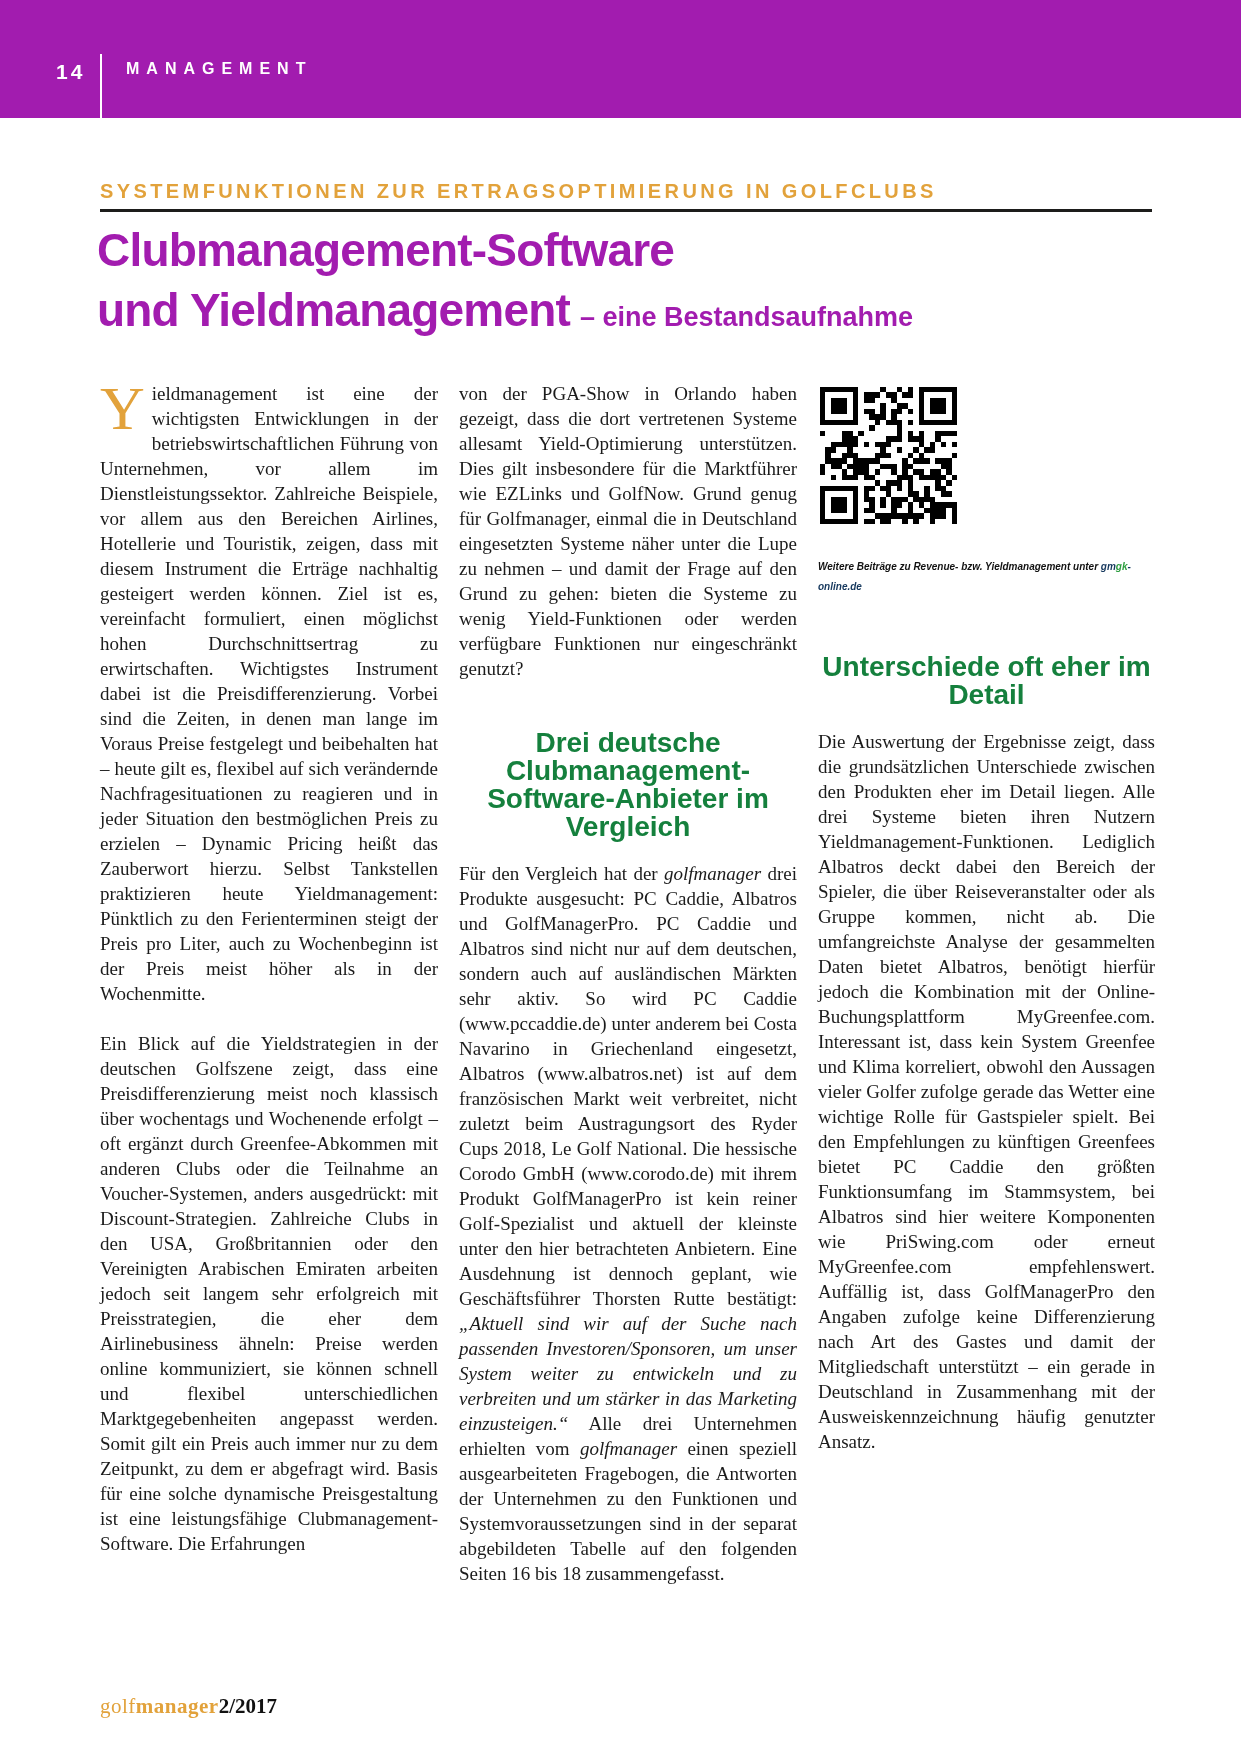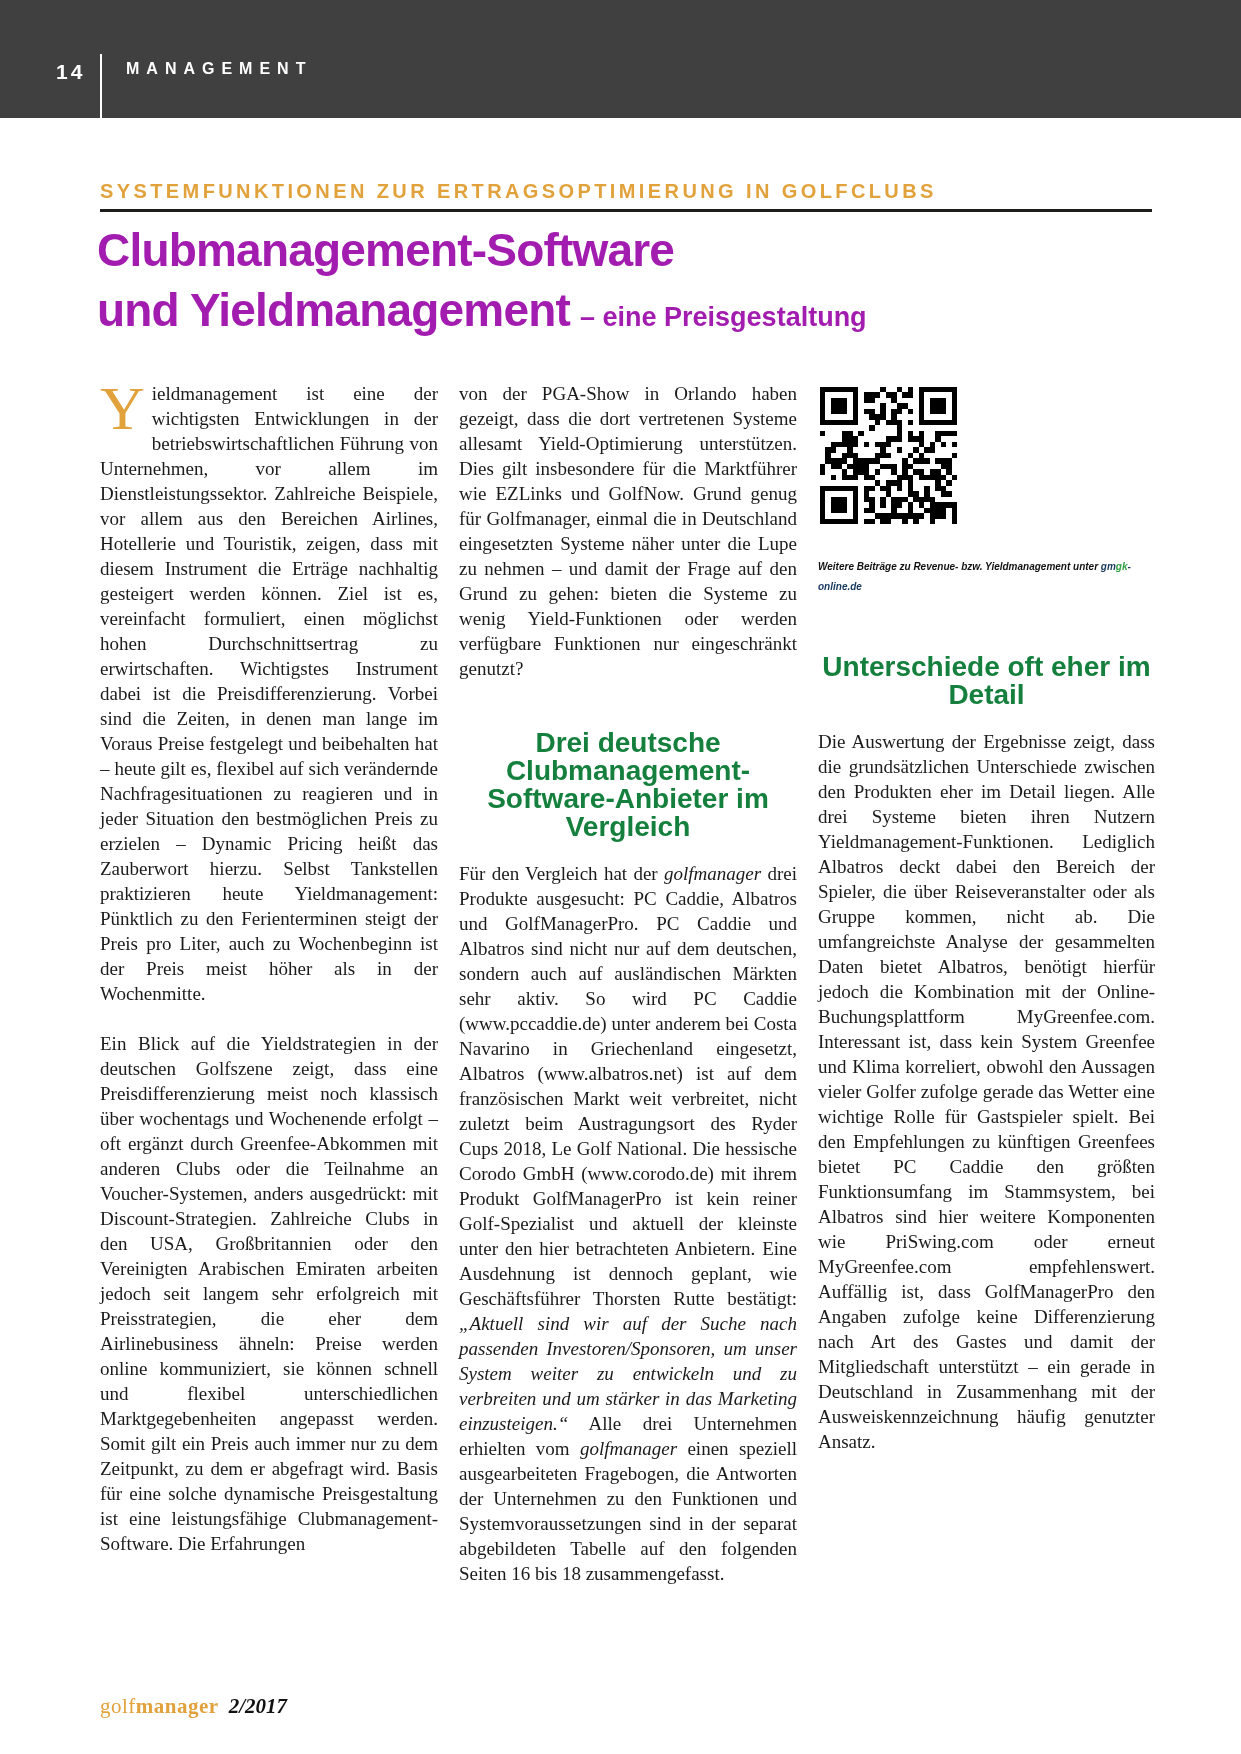--- a/index.html
+++ b/index.html
@@ -8,21 +8,21 @@
     position:relative;
     width:1241px;height:1754px;
     background:#ffffff;
     overflow:hidden;
     font-family:"Liberation Serif", serif;
     margin:0 auto;
   }
   
   .header-band{
     position:absolute;left:0;top:0;width:1241px;height:118px;
-    background:#404040;
+    background:#a21caf;
   }
   .page-number{
     position:absolute;left:56px;top:60px;
     font-family:"Liberation Sans", sans-serif;
     font-weight:bold;font-size:21px;color:#ffffff;letter-spacing:3px;
   }
   .header-divider{
     position:absolute;left:100px;top:54px;width:2px;height:64px;
     background:#ffffff;
   }
@@ -81,38 +81,38 @@
     text-align:left;
     margin:0 0 56px 0;
   }
   .qr-caption .link{cursor:pointer;}
   
   .footer{
     position:absolute;left:100px;top:1694px;
     font-size:21px;color:#111111;
   }
   .footer .mag{color:#E2A23B;letter-spacing:0.5px;}
-  .footer .issue{font-weight:bold;margin-left:10px;font-style:italic;}
+  .footer .issue{font-weight:bold;}
 </style>
 </head>
 <body>
 
 <div class="page">
 
   <div class="header-band">
     <div class="page-number">14</div>
     <div class="header-divider"></div>
     <div class="section-label">MANAGEMENT</div>
   </div>
 
   <div class="kicker">SYSTEMFUNKTIONEN ZUR ERTRAGSOPTIMIERUNG IN GOLFCLUBS</div>
   <div class="kicker-rule"></div>
   <div class="article-title">
     <div class="title-line">Clubmanagement-Software</div>
-    <div class="title-line"><span>und Yieldmanagement</span><span class="title-sub">– eine Preisgestaltung</span></div>
+    <div class="title-line"><span>und Yieldmanagement</span><span class="title-sub">– eine Bestandsaufnahme</span></div>
   </div>
 
   <div class="col" id="col1">
     <p><span class="dropcap">Y</span><span>ieldmanagement ist eine der wichtigsten Entwicklungen in der betriebswirtschaftlichen Führung von Unternehmen, vor allem im Dienstleistungssektor. Zahlreiche Beispiele, vor allem aus den Bereichen Airlines, Hotellerie und Touristik, zeigen, dass mit diesem Instrument die Erträge nachhaltig gesteigert werden können. Ziel ist es, vereinfacht formuliert, einen möglichst hohen Durchschnittsertrag zu erwirtschaften. Wichtigstes Instrument dabei ist die Preisdifferenzierung. Vorbei sind die Zeiten, in denen man lange im Voraus Preise festgelegt und beibehalten hat – heute gilt es, flexibel auf sich verändernde Nachfragesituationen zu reagieren und in jeder Situation den bestmöglichen Preis zu erzielen – Dynamic Pricing heißt das Zauberwort hierzu. Selbst Tankstellen praktizieren heute Yieldmanagement: Pünktlich zu den Ferienterminen steigt der Preis pro Liter, auch zu Wochenbeginn ist der Preis meist höher als in der Wochenmitte.</span></p>
     <p>Ein Blick auf die Yieldstrategien in der deutschen Golfszene zeigt, dass eine Preisdifferenzierung meist noch klassisch über wochentags und Wochenende erfolgt – oft ergänzt durch Greenfee-Abkommen mit anderen Clubs oder die Teilnahme an Voucher-Systemen, anders ausgedrückt: mit Discount-Strategien. Zahlreiche Clubs in den USA, Großbritannien oder den Vereinigten Arabischen Emiraten arbeiten jedoch seit langem sehr erfolgreich mit Preisstrategien, die eher dem Airlinebusiness ähneln: Preise werden online kommuniziert, sie können schnell und flexibel unterschiedlichen Marktgegebenheiten angepasst werden. Somit gilt ein Preis auch immer nur zu dem Zeitpunkt, zu dem er abgefragt wird. Basis für eine solche dynamische Preisgestaltung ist eine leistungsfähige Clubmanagement-Software. Die Erfahrungen</p>
   </div>
 
   <div class="col" id="col2">
     <p>von der PGA-Show in Orlando haben gezeigt, dass die dort vertretenen Systeme allesamt Yield-Optimierung unterstützen. Dies gilt insbesondere für die Marktführer wie EZLinks und GolfNow. Grund genug für Golfmanager, einmal die in Deutschland eingesetzten Systeme näher unter die Lupe zu nehmen – und damit der Frage auf den Grund zu gehen: bieten die Systeme zu wenig Yield-Funktionen oder werden verfügbare Funktionen nur eingeschränkt genutzt?</p>
     <div class="col-heading">Drei deutsche Clubmanagement-Software-Anbieter im Vergleich</div>

